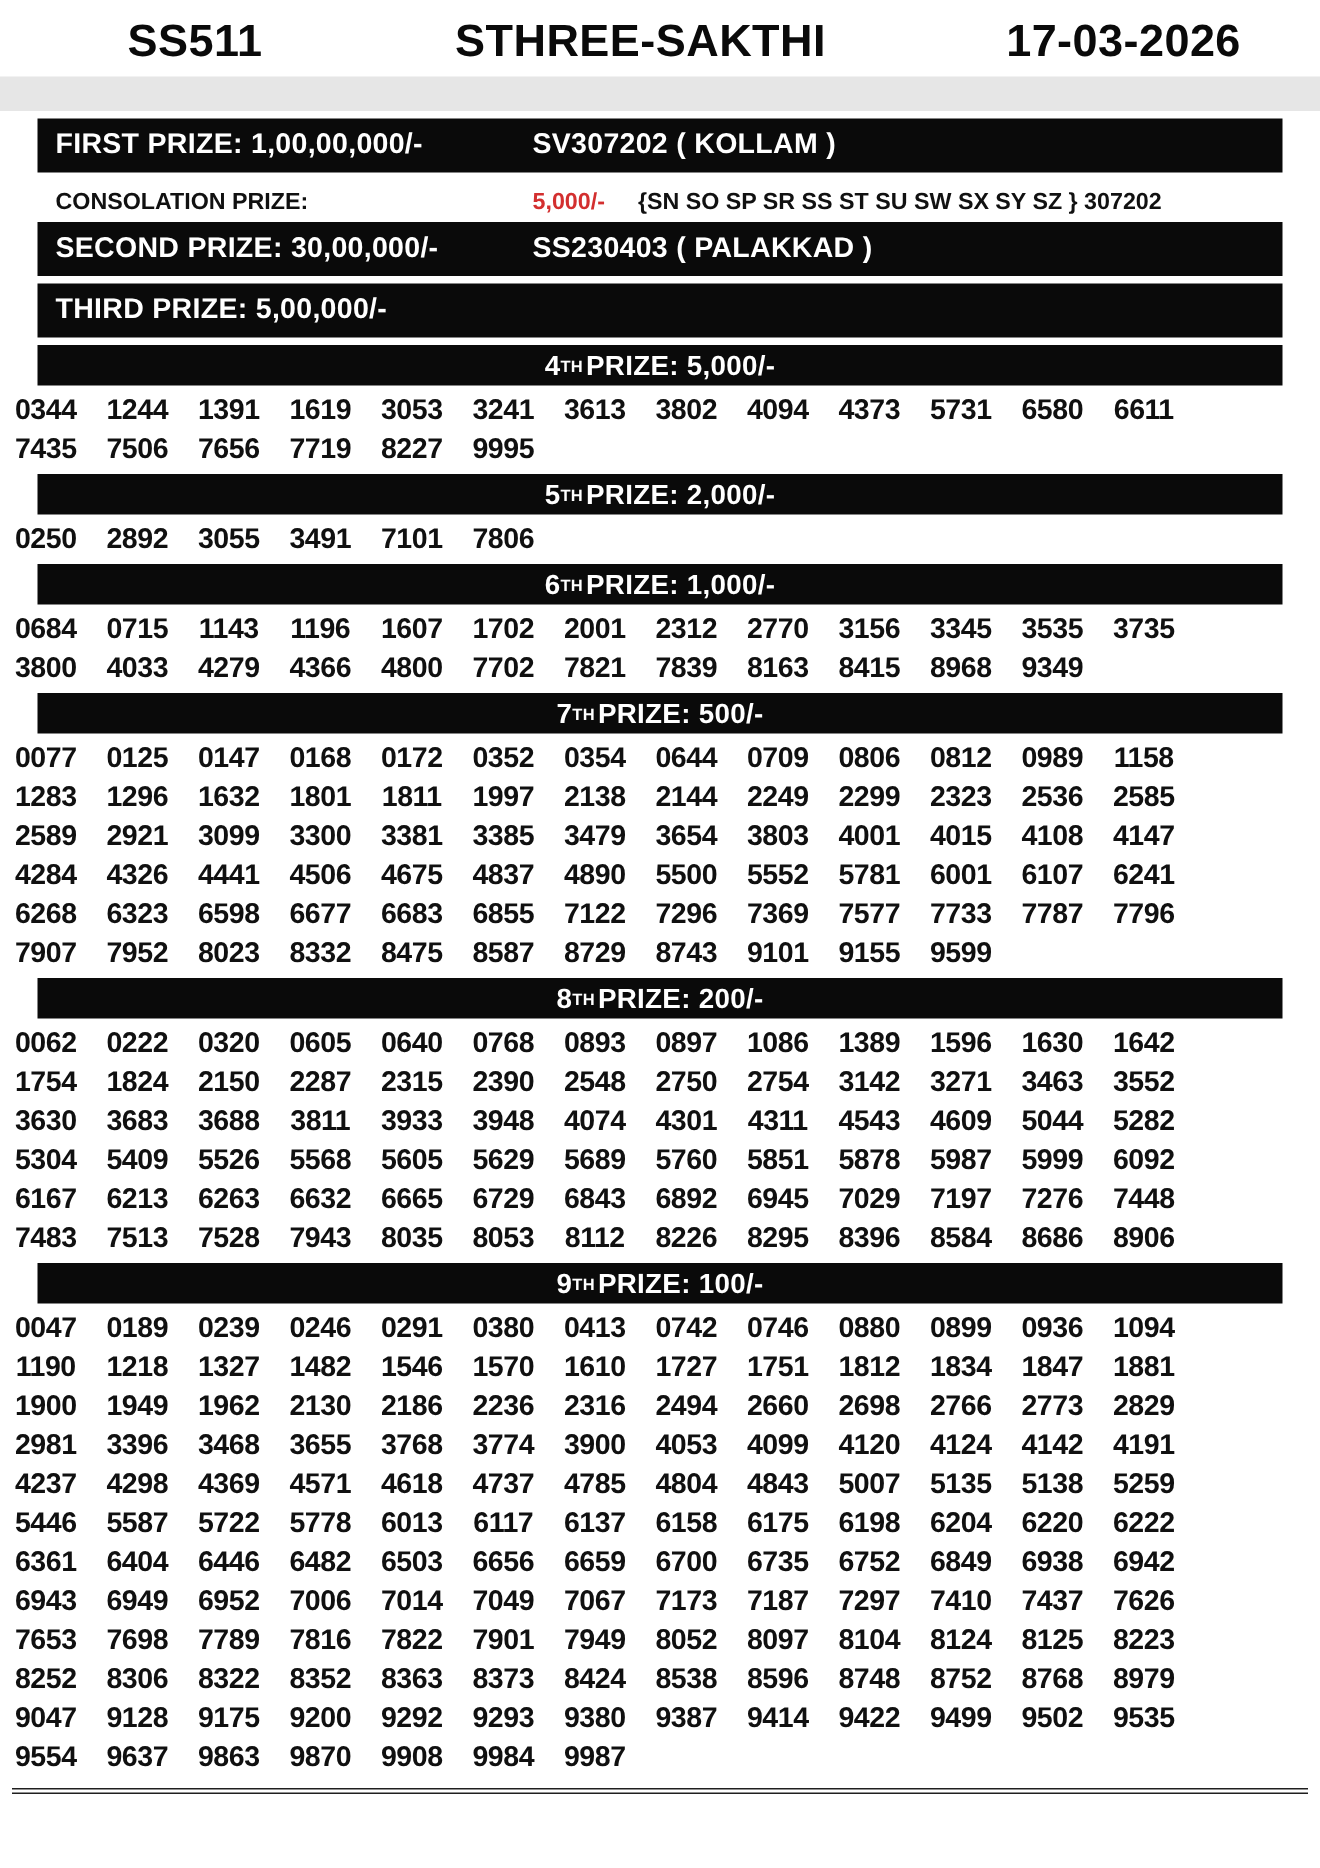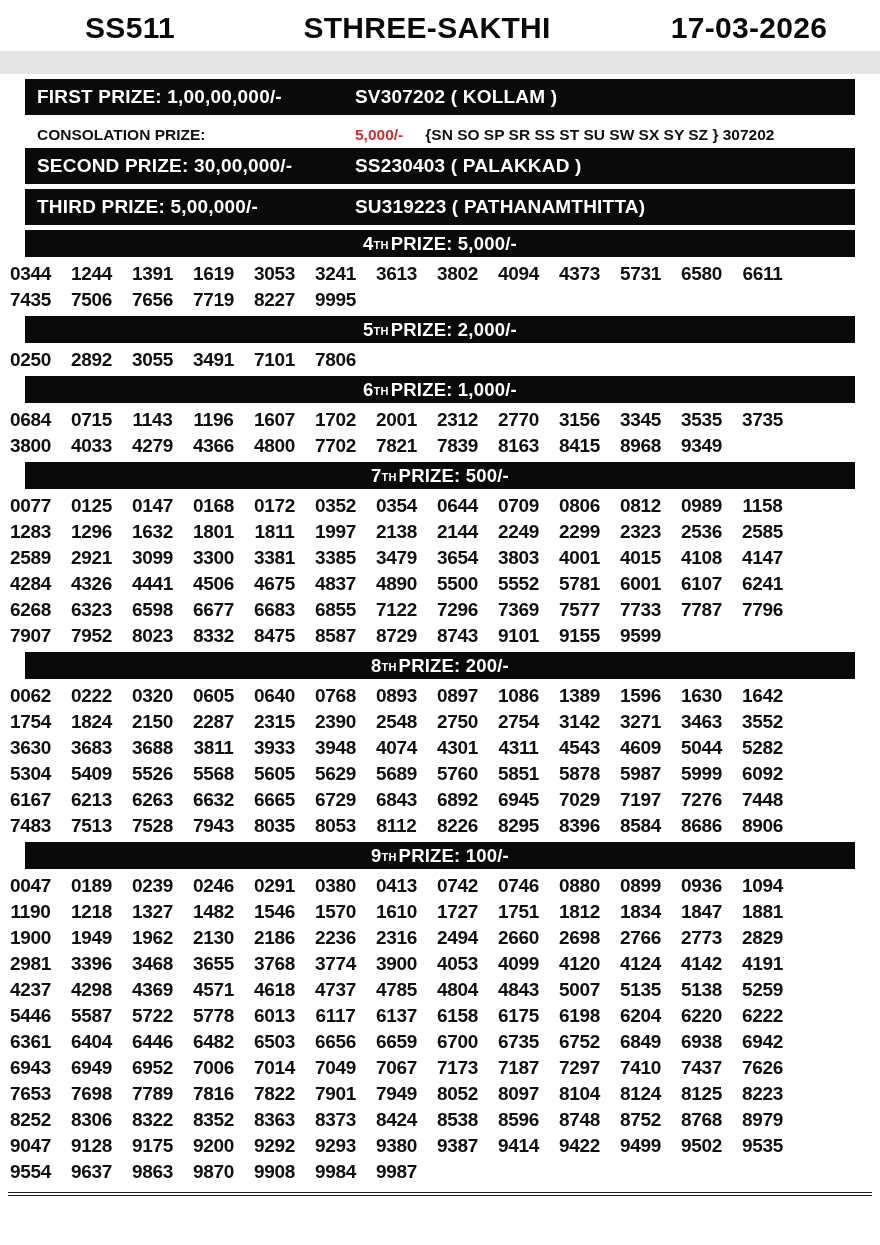--- a/index.html
+++ b/index.html
@@ -113,21 +113,20 @@
         <span class="bar-label">CONSOLATION PRIZE:</span>
         <span class="amount-red" style="color: rgb(211, 47, 47);">5,000/-</span>
         <span class="consolation-winner">{SN SO SP SR SS ST SU SW SX SY SZ } 307202</span>
       </div>
       <div class="bar">
         <span class="bar-label">SECOND PRIZE: 30,00,000/-</span>
         <span class="bar-winner">SS230403 ( PALAKKAD )</span>
       </div>
       <div class="bar">
         <span class="bar-label">THIRD PRIZE: 5,00,000/-</span>
-        <span class="bar-winner">SU319223 ( PATHANAMTHITTA)</span>
       </div>
     </div>
 
   <div id="sections">
       <div class="section">
         <div class="section-header">
           <span>4</span>
           <span class="sup">TH</span>
           <span> PRIZE: 5,000/-</span>
         </div>

